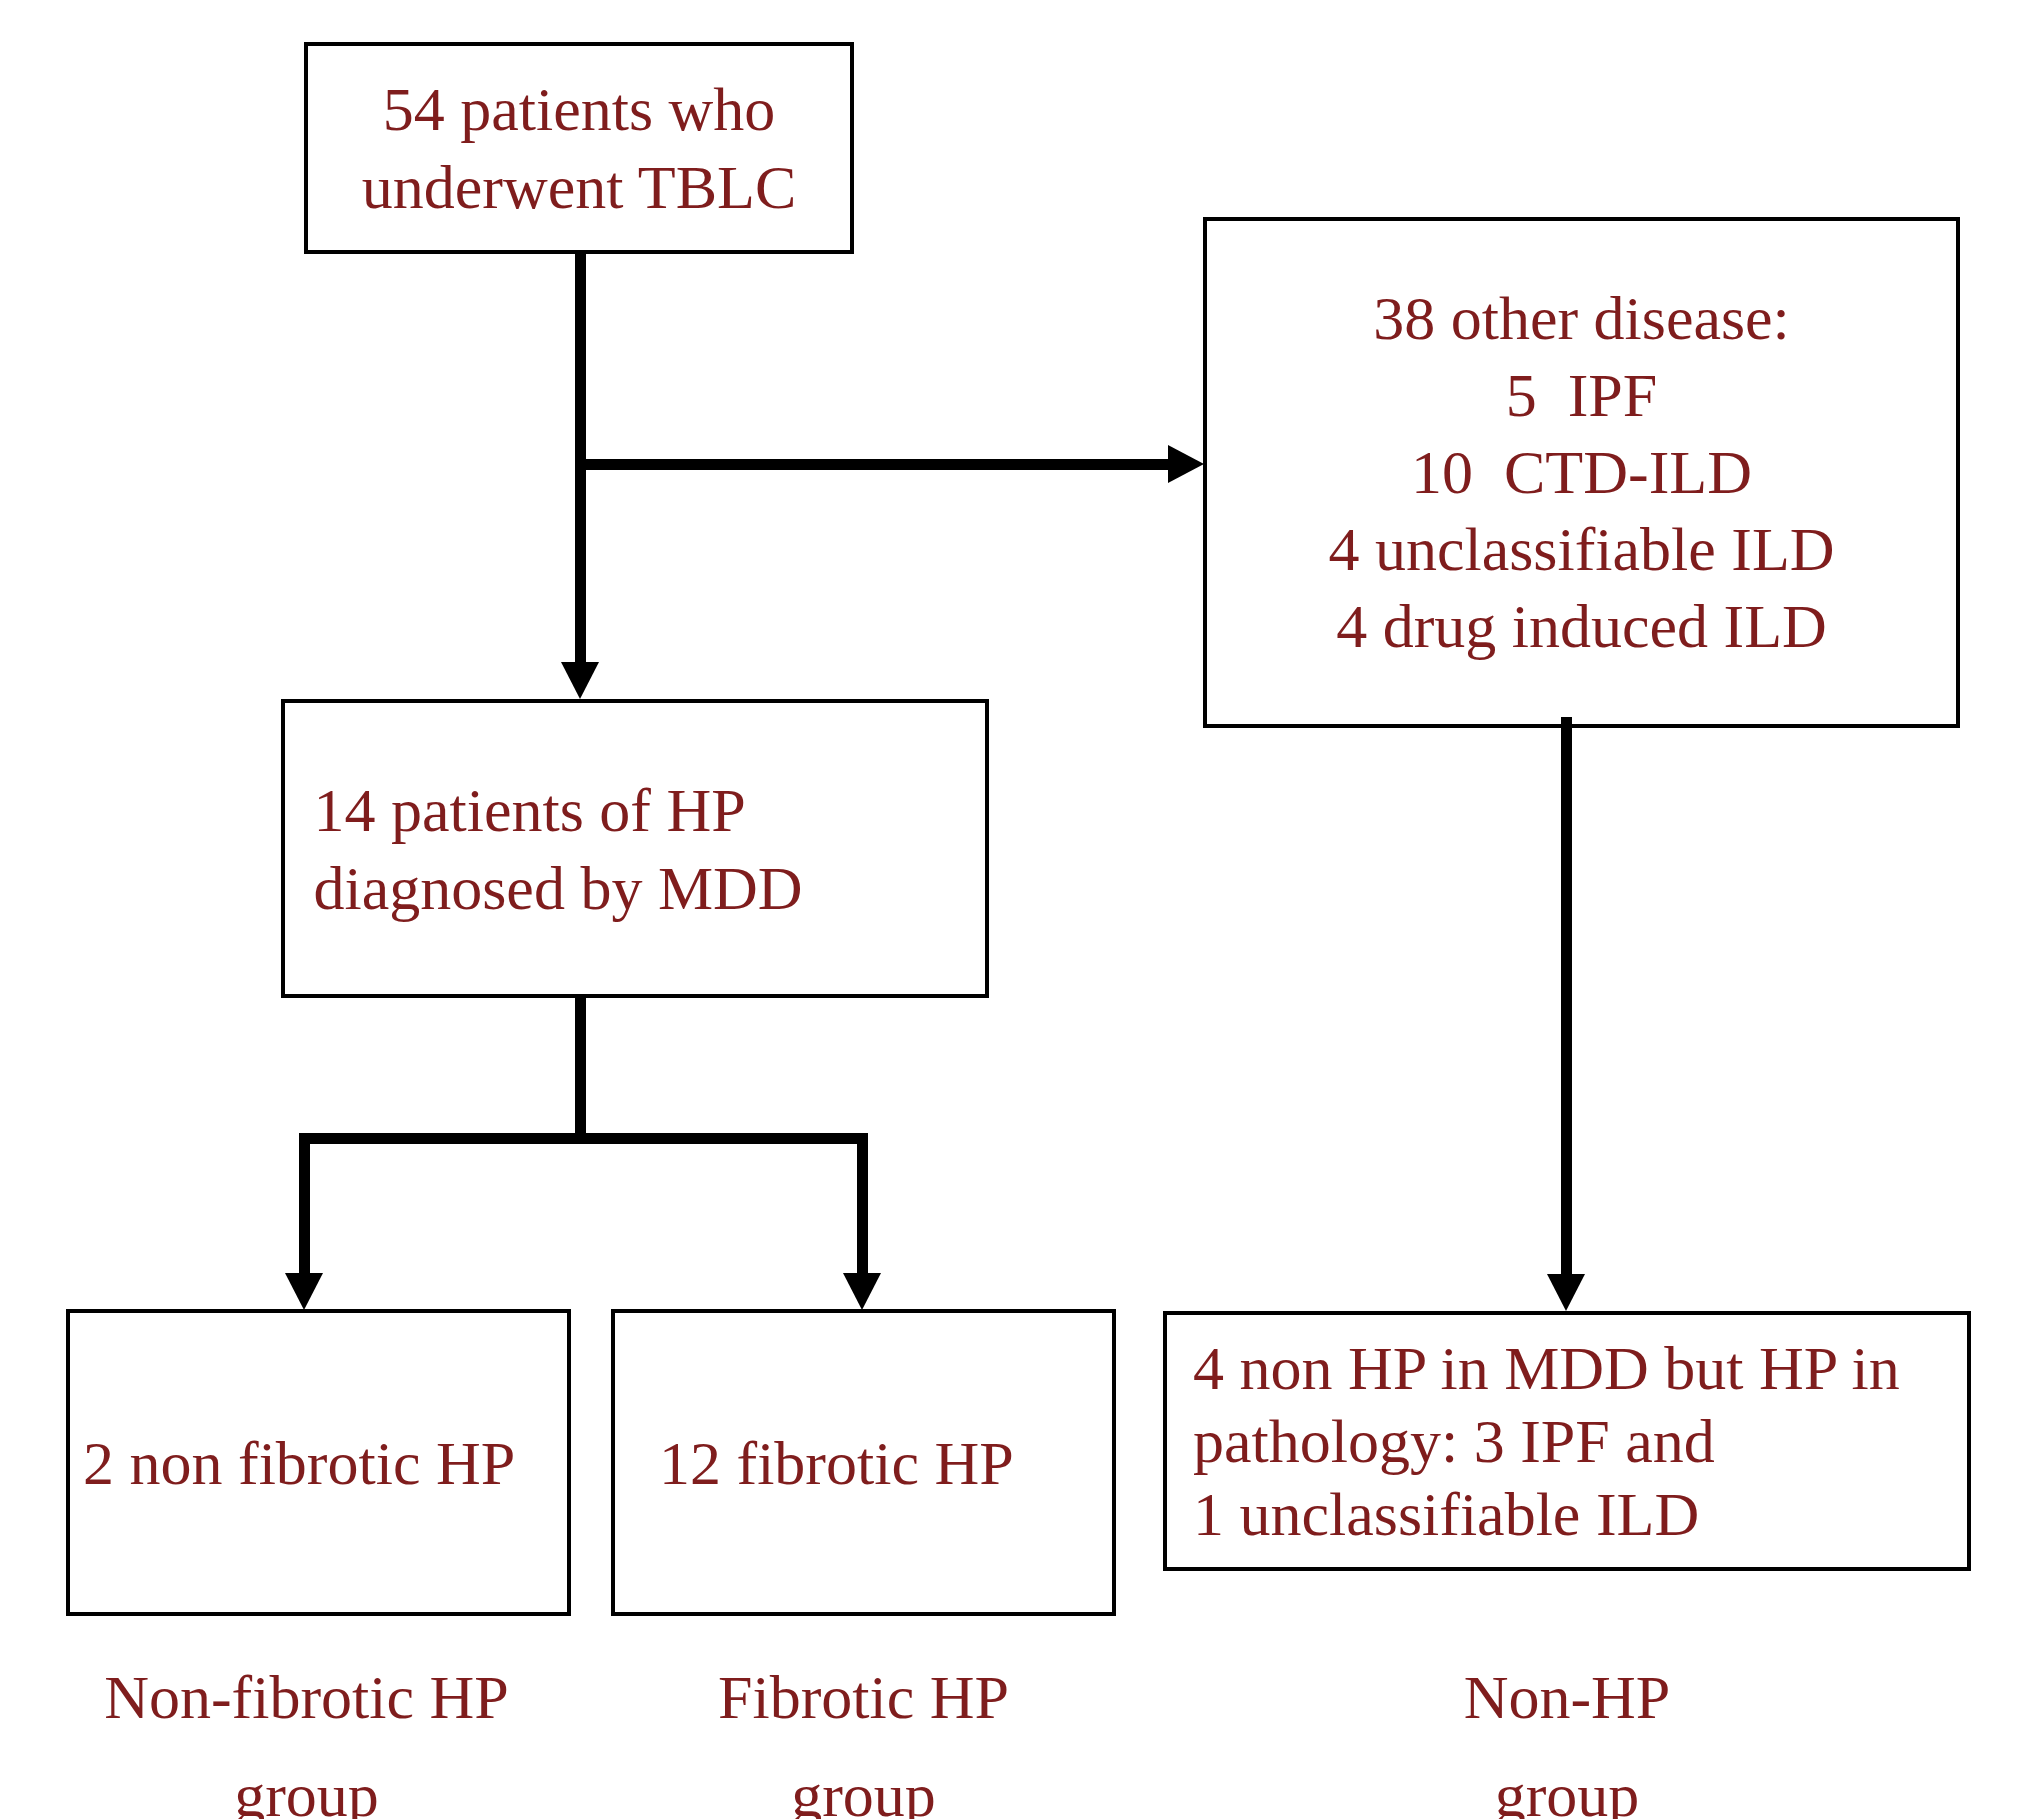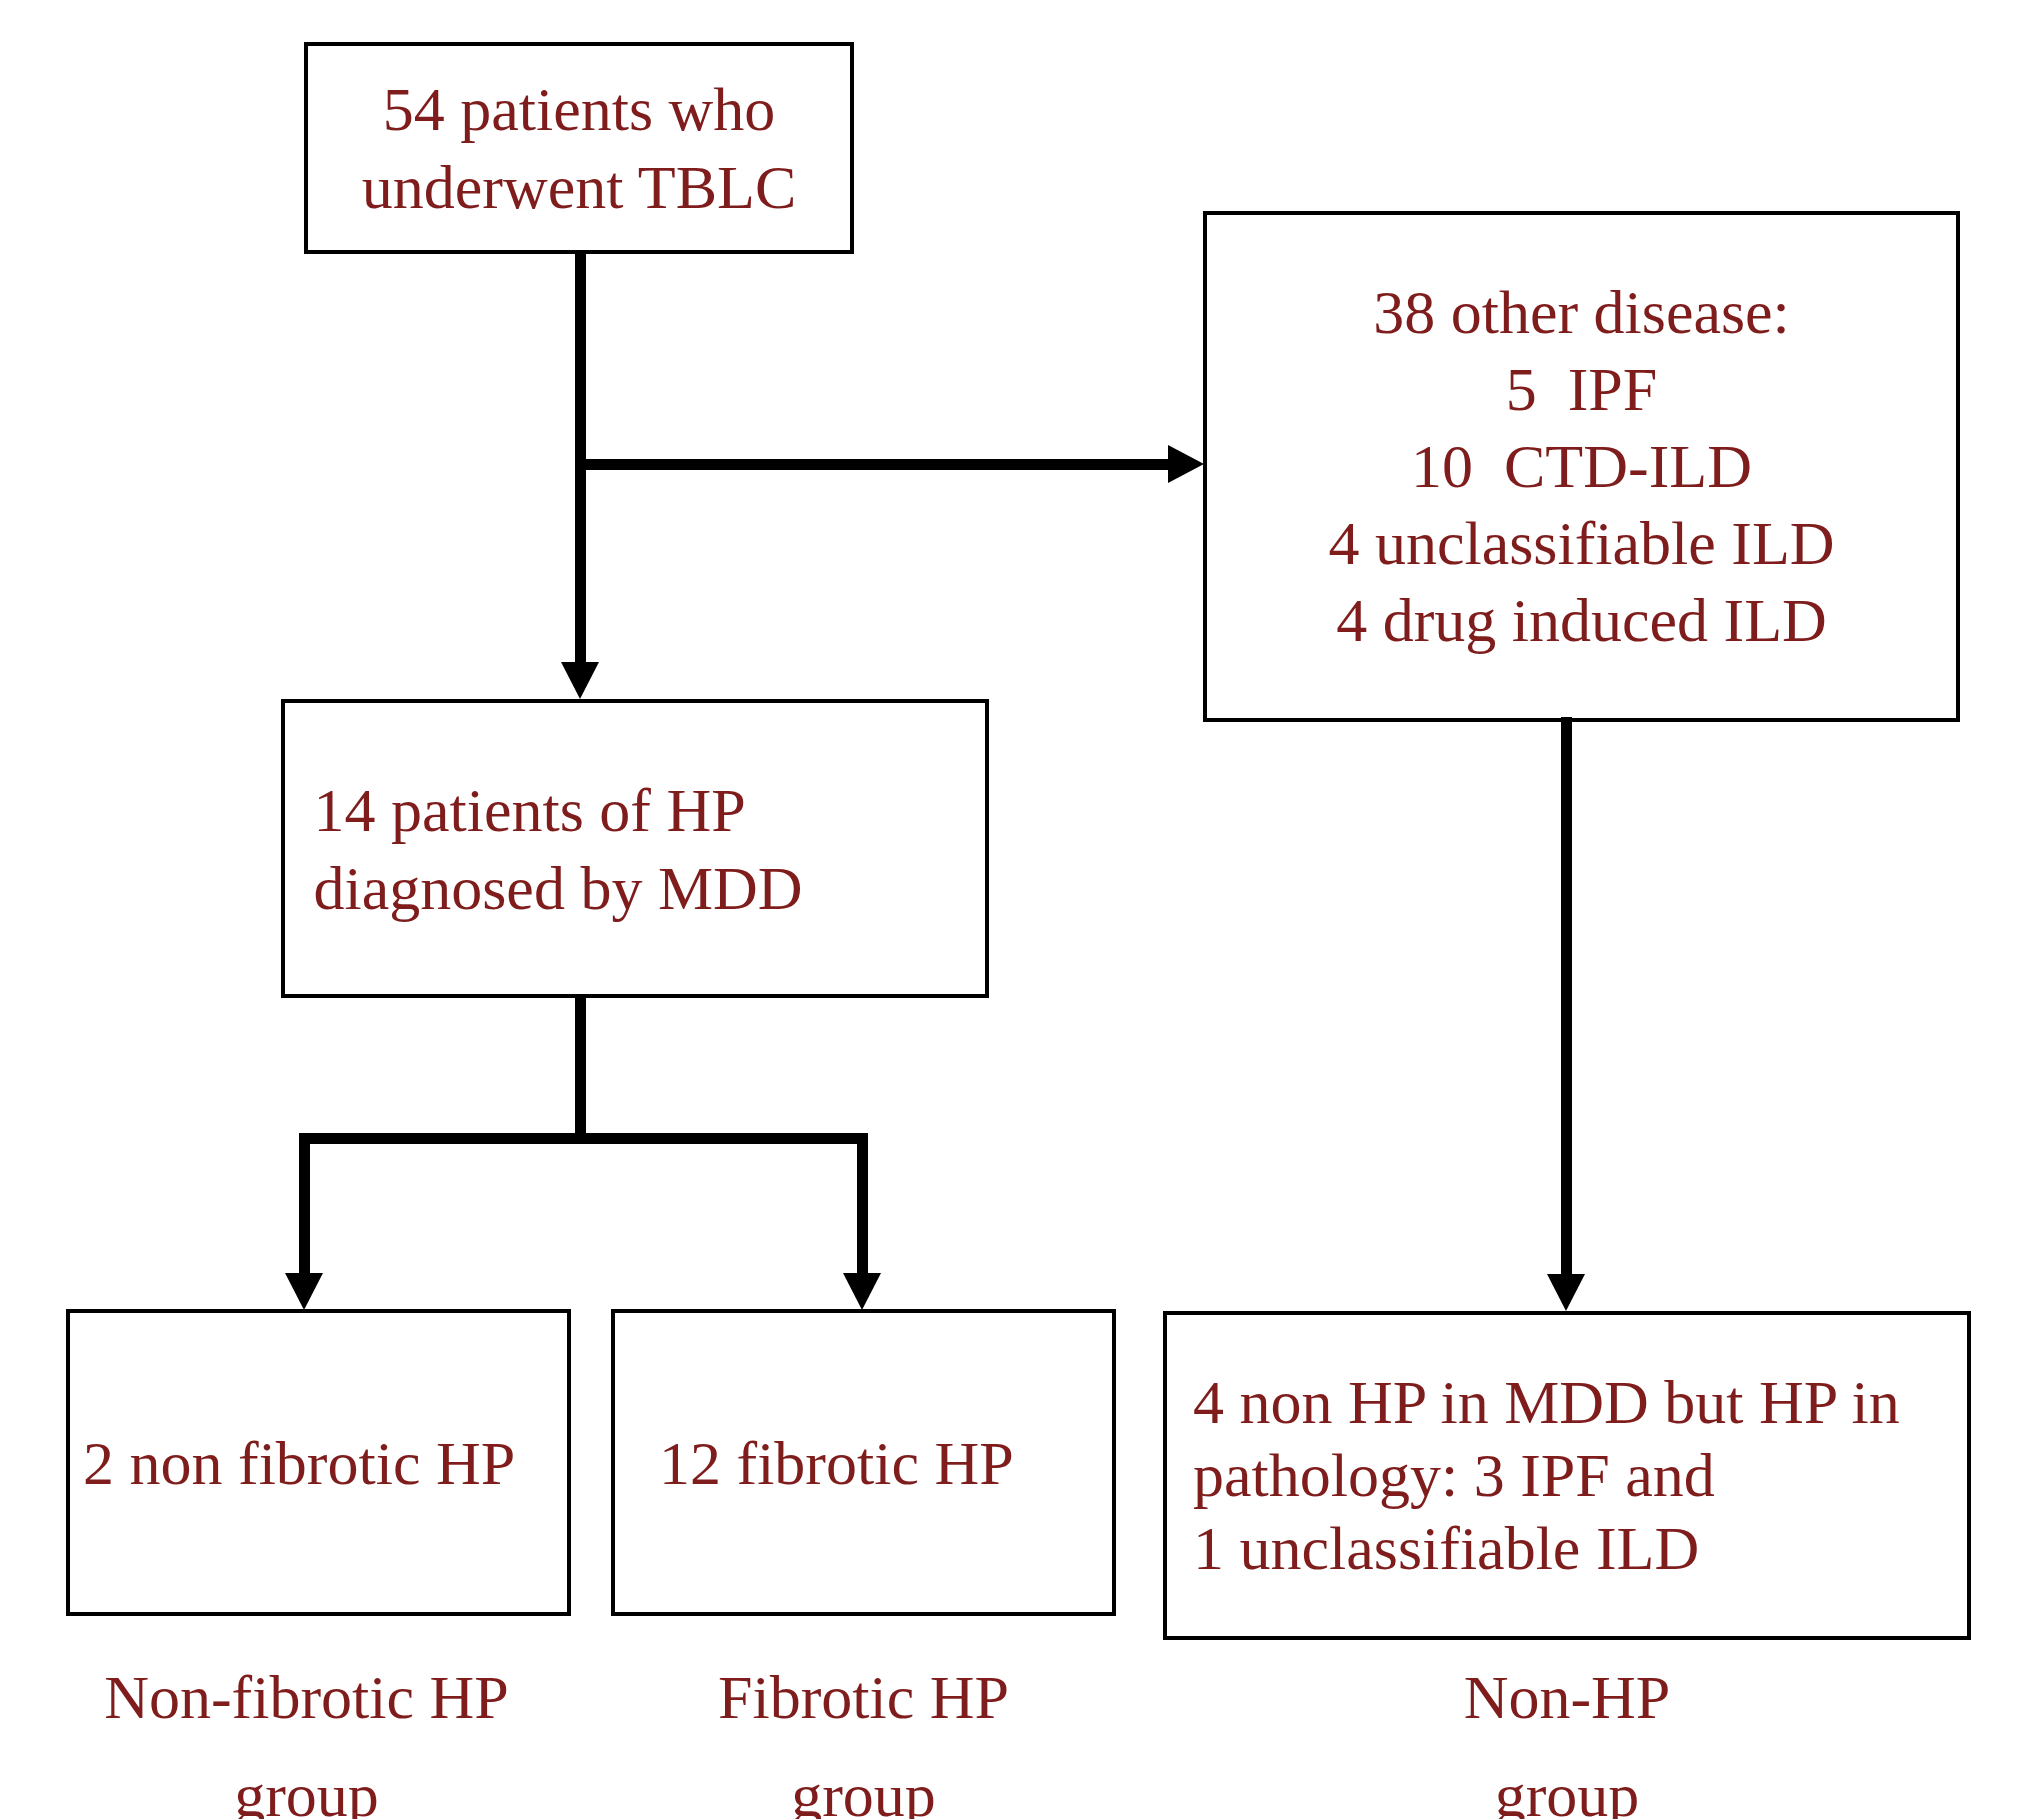--- a/index.html
+++ b/index.html
@@ -29,26 +29,26 @@
   .node .ln {
     display: block;
     white-space: pre;
     line-height: 78px;
   }
   .txt-center .ln { text-align: center; }
   .txt-left .ln   { text-align: left; }
 
   
   #node-tblc      { left: 304px;  top: 42px;   width: 550px; height: 212px; }
-  #node-other     { left: 1203px; top: 211px;  width: 757px; height: 511px; }
+  #node-other     { left: 1203px; top: 217px;  width: 757px; height: 511px; }
   #node-other .ln { line-height: 77px; }
   #node-hpmdd     { left: 281px;  top: 699px;  width: 708px; height: 299px; padding-left: 28.5px; }
   #node-nonfib    { left: 66px;   top: 1309px; width: 505px; height: 307px; padding-left: 13px; }
   #node-fib       { left: 611px;  top: 1309px; width: 505px; height: 307px; padding-left: 44px; }
-  #node-nonhp     { left: 1163px; top: 1311px; width: 808px; height: 329px; padding-left: 26px; }
+  #node-nonhp     { left: 1163px; top: 1311px; width: 808px; height: 260px; padding-left: 26px; }
   #node-nonhp .ln { line-height: 73px; }
 
   
   .cline {
     position: absolute;
     background: #000;
   }
   #stem-a    { left: 575px;  top: 253px;  width: 10.6px;  height: 413px; }
   #branch-b  { left: 575px;  top: 459px;  width: 596px; height: 11.4px; }
   #stem-c    { left: 575px;  top: 997px; width: 10.6px;  height: 147px; }

